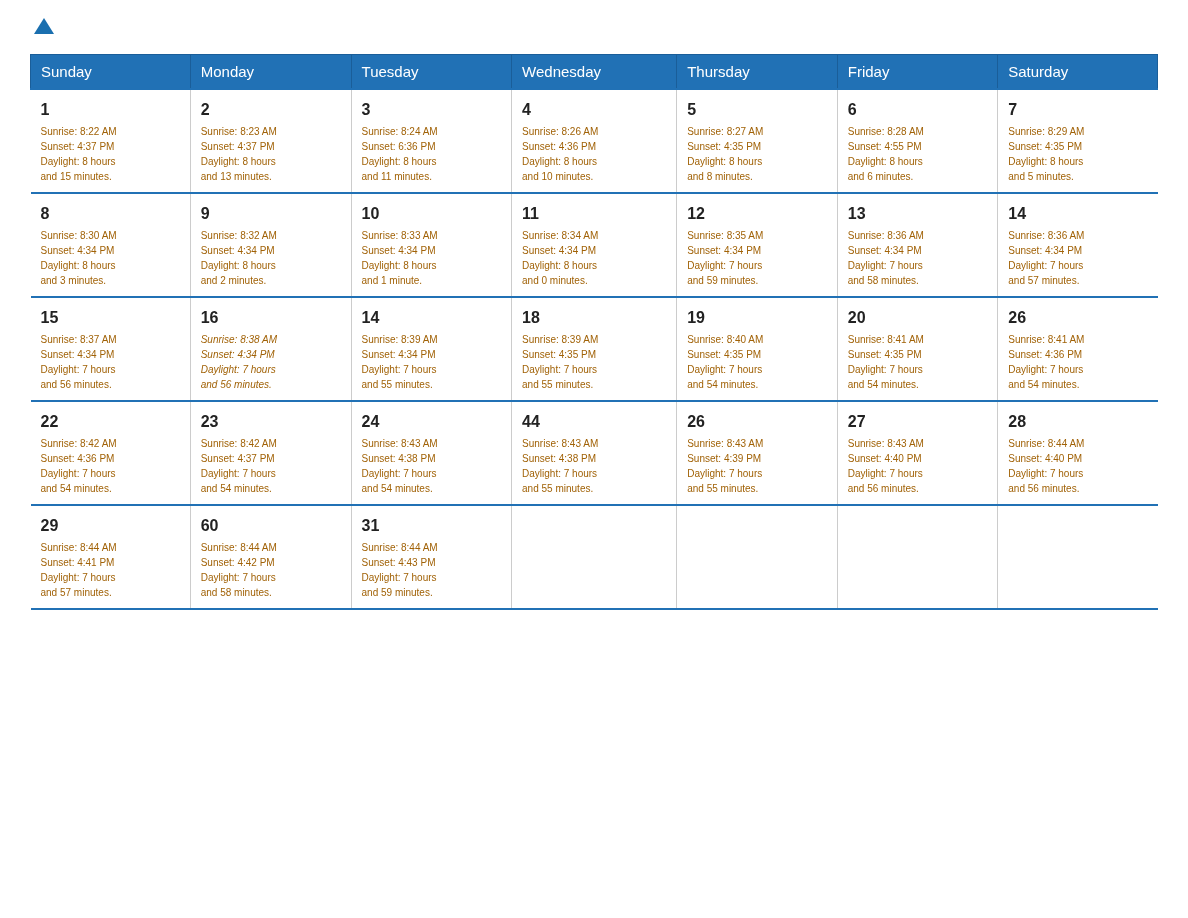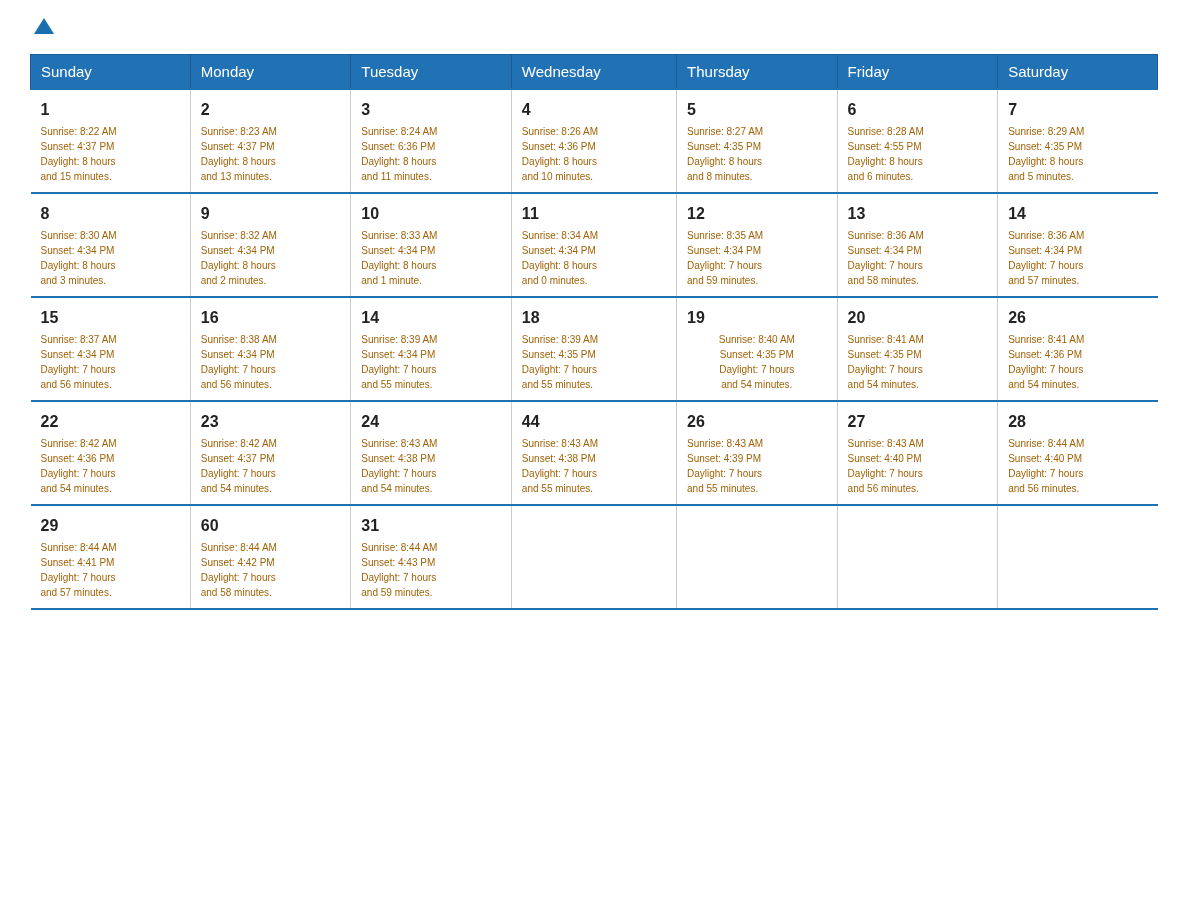--- a/index.html
+++ b/index.html
@@ -238,42 +238,42 @@
       <tr>
         <td>
           <span class="day-number">15</span>
           <div class="day-info" style="white-space: pre-line;">Sunrise: 8:37 AM
 Sunset: 4:34 PM
 Daylight: 7 hours
 and 56 minutes.</div>
         </td>
         <td>
           <span class="day-number">16</span>
-          <div class="day-info" style="white-space: pre-line;">Sunrise: 8:38 AM
+          <div class="day-info" style="white-space: pre-line; font-style: italic;">Sunrise: 8:38 AM
 Sunset: 4:34 PM
 Daylight: 7 hours
 and 56 minutes.</div>
         </td>
         <td>
           <span class="day-number">14</span>
           <div class="day-info" style="white-space: pre-line;">Sunrise: 8:39 AM
 Sunset: 4:34 PM
 Daylight: 7 hours
 and 55 minutes.</div>
         </td>
         <td>
           <span class="day-number">18</span>
           <div class="day-info" style="white-space: pre-line;">Sunrise: 8:39 AM
 Sunset: 4:35 PM
 Daylight: 7 hours
 and 55 minutes.</div>
         </td>
         <td>
           <span class="day-number">19</span>
-          <div class="day-info" style="white-space: pre-line; text-align: center;">Sunrise: 8:40 AM
+          <div class="day-info" style="white-space: pre-line;">Sunrise: 8:40 AM
 Sunset: 4:35 PM
 Daylight: 7 hours
 and 54 minutes.</div>
         </td>
         <td>
           <span class="day-number">20</span>
           <div class="day-info" style="white-space: pre-line;">Sunrise: 8:41 AM
 Sunset: 4:35 PM
 Daylight: 7 hours
 and 54 minutes.</div>

